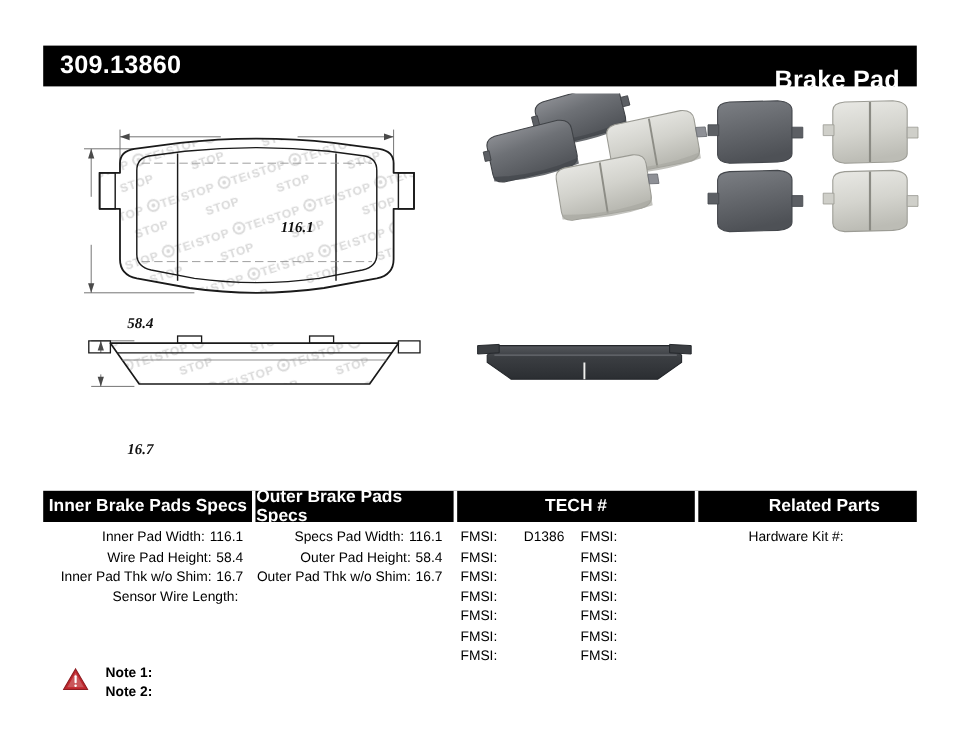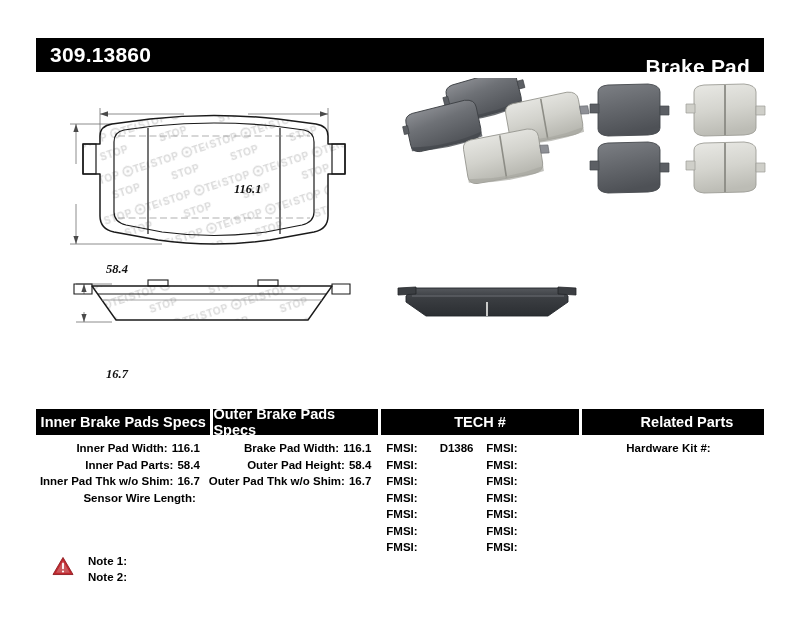--- a/index.html
+++ b/index.html
@@ -104,21 +104,21 @@
   .col-rel    { width: 187px; padding-left: 28px; }
 
   .table-body-row {
     display: flex;
     align-items: flex-start;
     padding-top: 5px;
   }
   .td {
     box-sizing: border-box;
     font-size: 11.5px;
-    font-weight: bold;
+    font-weight: normal;
   }
   .td.col-inner, .td.col-outer { padding-right: 9px; }
 
   .spec-line {
     text-align: right;
     line-height: 16.5px;
     white-space: nowrap;
   }
   .spec-line .spec-value { margin-left: 4px; }
 
@@ -396,33 +396,33 @@
     <div class="th col-rel">Related Parts</div>
   </div>
 
   <div class="table-body-row">
 
     <div class="td col-inner">
       <div class="spec-line">
         <span>Inner Pad Width:</span><span class="spec-value">116.1</span>
       </div>
       <div class="spec-line">
-        <span>Inner Pad Parts:</span><span class="spec-value">58.4</span>
+        <span>Wire Pad Height:</span><span class="spec-value">58.4</span>
       </div>
       <div class="spec-line">
         <span>Inner Pad Thk w/o Shim:</span><span class="spec-value">16.7</span>
       </div>
       <div class="spec-line">
         <span>Sensor Wire Length:</span><span class="spec-value"></span>
       </div>
     </div>
 
     <div class="td col-outer">
       <div class="spec-line">
-        <span>Brake Pad Width:</span><span class="spec-value">116.1</span>
+        <span>Specs Pad Width:</span><span class="spec-value">116.1</span>
       </div>
       <div class="spec-line">
         <span>Outer Pad Height:</span><span class="spec-value">58.4</span>
       </div>
       <div class="spec-line">
         <span>Outer Pad Thk w/o Shim:</span><span class="spec-value">16.7</span>
       </div>
     </div>
 
     <div class="td col-fmsi">

